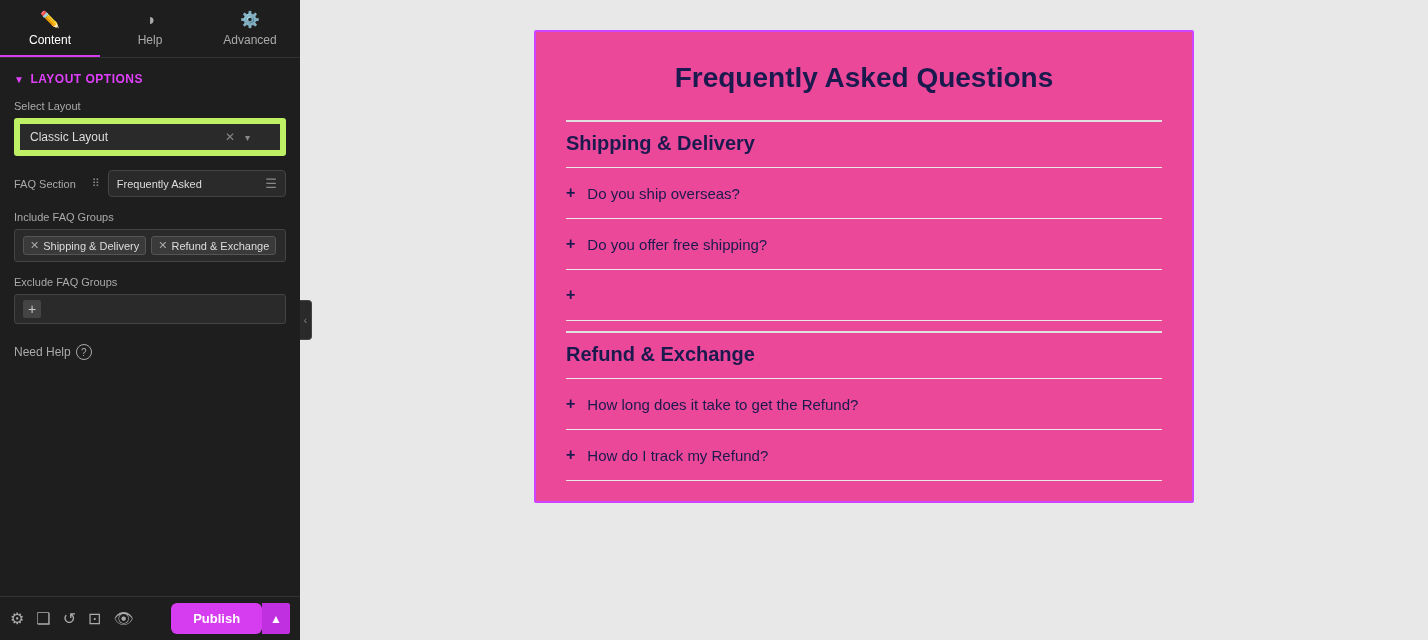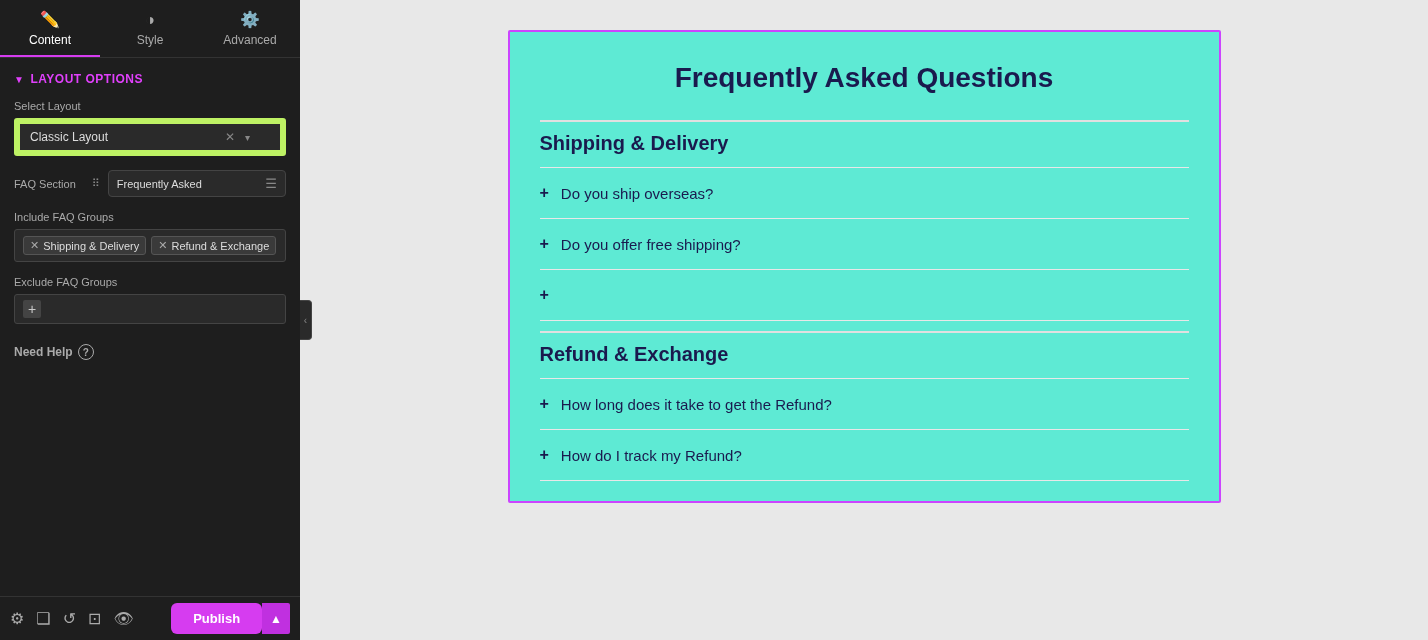--- a/index.html
+++ b/index.html
@@ -203,21 +203,20 @@
 
     
     .need-help {
       display: flex;
       align-items: center;
       gap: 5px;
       color: #aaa;
       font-size: 12px;
       margin-top: 20px;
       cursor: pointer;
-      font-weight: bold;
     }
     .help-circle {
       width: 16px;
       height: 16px;
       border-radius: 50%;
       border: 1px solid #aaa;
       display: flex;
       align-items: center;
       justify-content: center;
       font-size: 10px;
@@ -297,24 +296,24 @@
       flex: 1;
       background: #e8e8e8;
       display: flex;
       align-items: flex-start;
       justify-content: center;
       padding: 30px 20px;
       overflow-y: auto;
     }
 
     .faq-widget {
-      background: #5eead4;
+      background: #ec4899;
       border: 2px solid #cc44ff;
       border-radius: 2px;
-      width: 713px;
+      width: 660px;
       padding: 30px 30px 10px;
     }
 
     .faq-main-title {
       text-align: center;
       font-size: 28px;
       font-weight: 700;
       color: #1a1a4e;
       margin-bottom: 26px;
     }
@@ -356,21 +355,21 @@
 
 <div class="left-panel">
 
   <div class="tabs-bar">
     <div class="tab-item active">
       <span class="tab-icon">✏️</span>
       <span>Content</span>
     </div>
     <div class="tab-item">
       <span class="tab-icon">◑</span>
-      <span>Style</span>
+      <span>Help</span>
     </div>
     <div class="tab-item">
       <span class="tab-icon">⚙️</span>
       <span>Advanced</span>
     </div>
   </div>
 
   <div class="panel-content">
 
     <div class="section-header">

